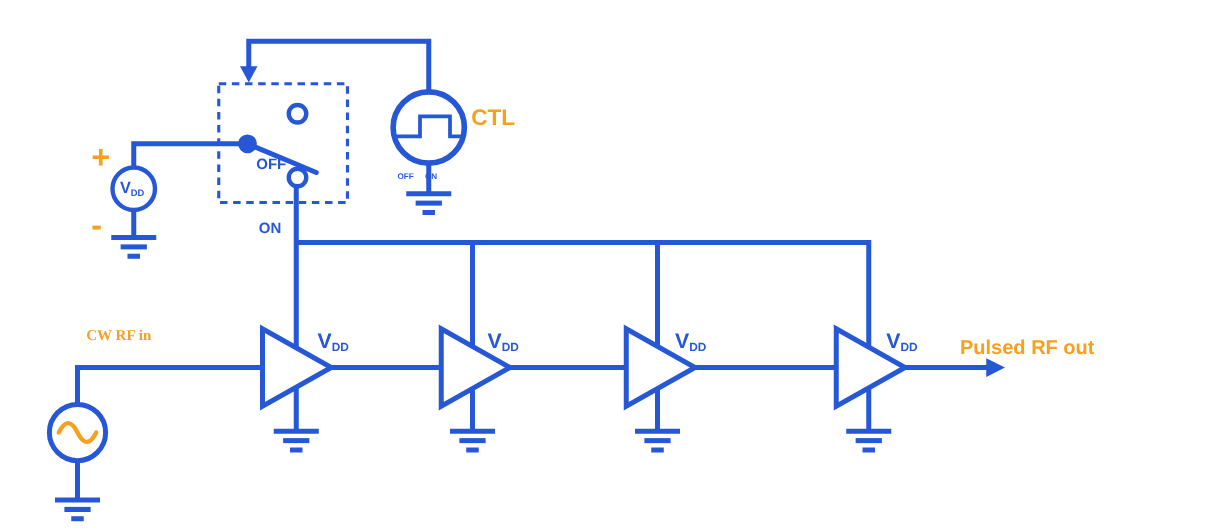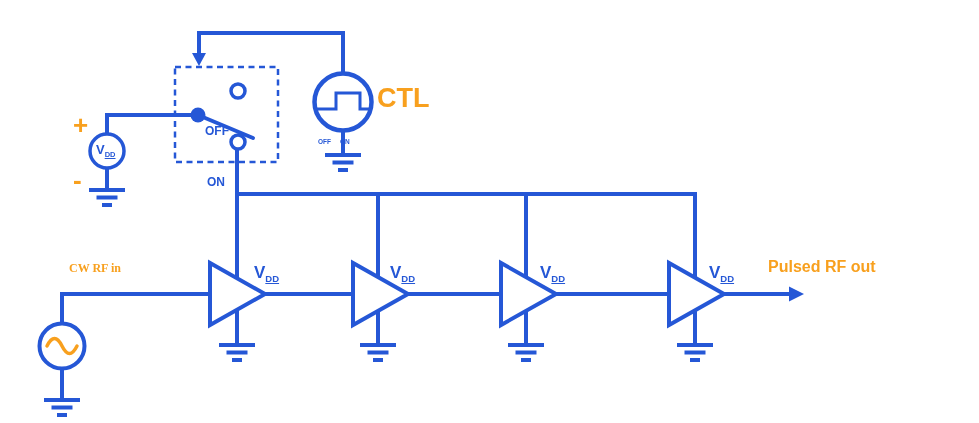--- a/index.html
+++ b/index.html
@@ -17,21 +17,21 @@
   .dev{fill:#fff;stroke:var(--wire);}
   .node{fill:var(--wire);stroke:none;}
   .arrowhead{fill:var(--wire);stroke:none;}
   .dashbox{fill:none;stroke:var(--wire);stroke-width:2.5;stroke-dasharray:6 4.5;}
   .sine{stroke:var(--accent);stroke-width:3.5;fill:none;stroke-linecap:round;}
   .lbl{position:absolute;font-weight:bold;line-height:1;white-space:nowrap;}
   .blue{color:var(--wire);margin-top:40px;}
   .orange{color:var(--accent);}
   .vddlab{position:absolute;display:flex;color:var(--wire);font-weight:bold;line-height:1;}
   .vddlab .main{font-size:17px;}
-  .vddlab .sub{font-size:9.5px;margin-top:10px;text-decoration:underline;}
+  .vddlab .sub{font-size:9.5px;margin-top:10px;}
   .srcvdd .main{font-size:13px;}
   .srcvdd .sub{font-size:7.5px;margin-top:8px;}
   .tiny{font-size:6.5px;}
 </style>
 </head>
 <body>
 
 <div class="stage">
 
   <svg width="979" height="423" viewBox="0 0 979 423">
@@ -138,24 +138,24 @@
   <div class="vddlab srcvdd" style="left:96px;top:143px;">
     <span class="main">V</span>
       <span class="sub">DD</span>
   </div>
 
   <div class="lbl blue" style="left:205px;top:85px;font-size:12px;">OFF</div>
   <div class="lbl blue" style="left:207px;top:136px;font-size:12px;">ON</div>
 
   <div class="lbl blue tiny" style="left:318px;top:99px;">OFF</div>
   <div class="lbl blue tiny" style="left:340px;top:99px;">ON</div>
-  <div class="lbl orange" style="left:377px;top:85px;font-size:27px;">CTL</div>
+  <div class="lbl orange" style="left:377px;top:85px;font-size:18px;">CTL</div>
 
   <div class="lbl orange" style="left:69px;top:262px;font-size:12px;font-family:Liberation Serif, serif;">CW RF in</div>
-  <div class="lbl orange" style="left:768px;top:259px;font-size:16px;">Pulsed RF out</div>
+  <div class="lbl orange" style="left:768px;top:271px;font-size:16px;">Pulsed RF out</div>
 
   <div class="vddlab" style="left:254px;top:264px;">
     <span class="main">V</span>
       <span class="sub">DD</span>
   </div>
   <div class="vddlab" style="left:390px;top:264px;">
     <span class="main">V</span>
       <span class="sub">DD</span>
   </div>
   <div class="vddlab" style="left:540px;top:264px;">

